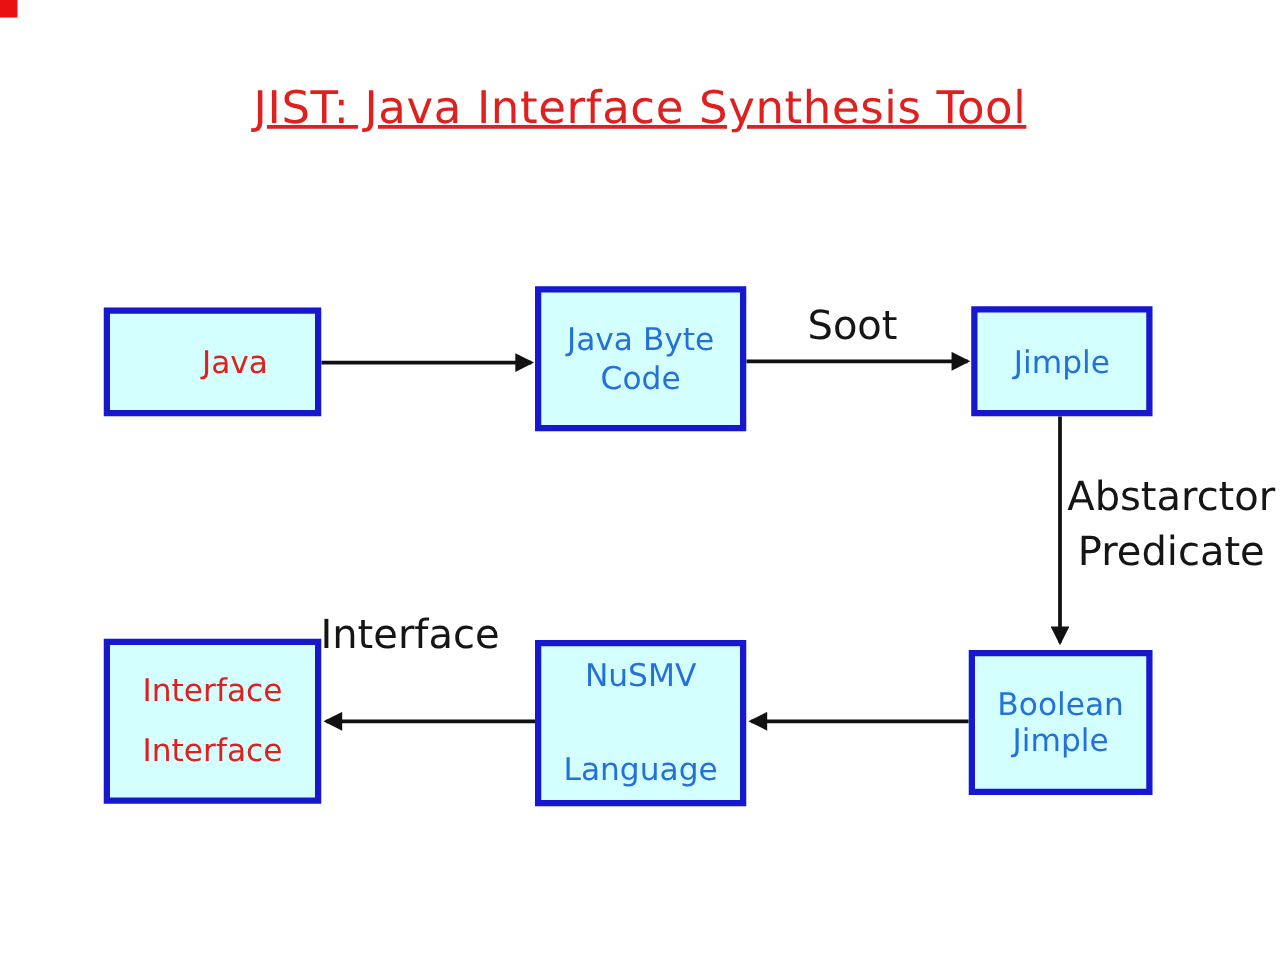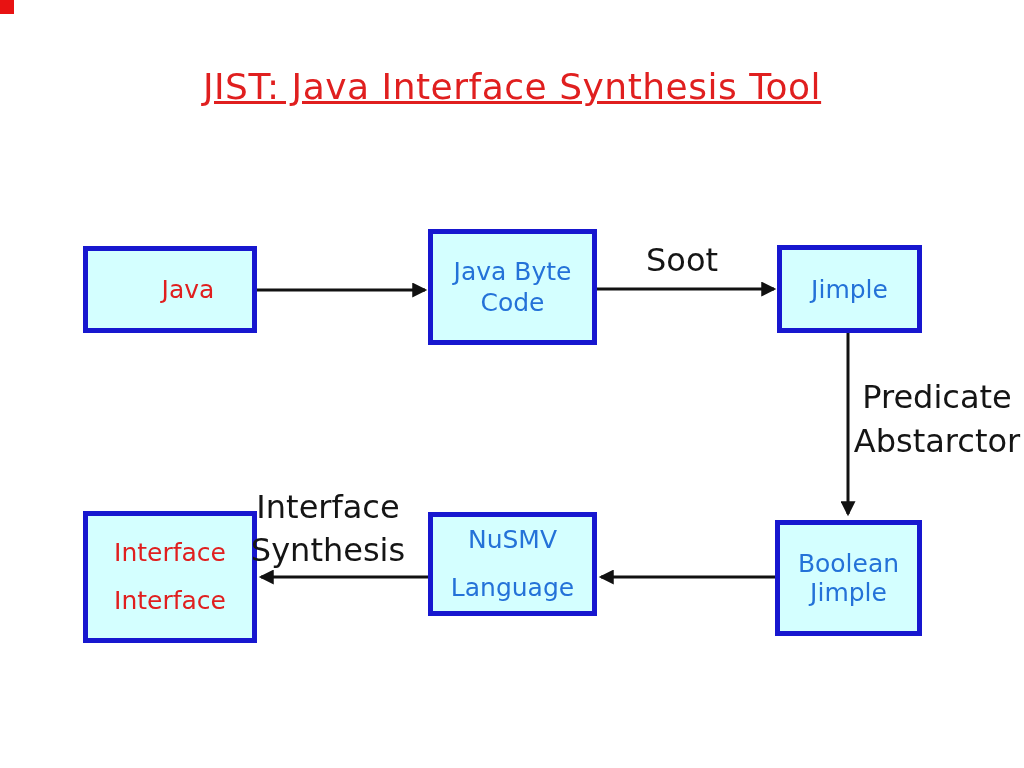--- a/index.html
+++ b/index.html
@@ -96,38 +96,37 @@
 
   <div class="node blue" style="left:777px; top:245px; width:145px; height:88px;">
     <span>Jimple</span>
   </div>
 
   <div class="node blue" style="left:775px; top:520px; width:147px; height:116px; line-height:29px;text-align:center;">
     <span>Boolean</span>
     <span>Jimple</span>
   </div>
 
-  <div class="node blue" style="left:428px; top:512px; width:169px; height:104px; line-height:48px;">
+  <div class="node blue" style="left:428px; top:512px; width:169px; height:133px; line-height:48px;justify-content:space-between;">
     <span>NuSMV</span>
     <span>Language</span>
   </div>
 
   <div class="node red" style="left:83px; top:511px; width:174px; height:132px; line-height:48px;">
     <span>Interface</span>
     <span>Interface</span>
   </div>
 
   <div class="edge-label" style="left:682px; top:245px; line-height:30px;">
     <div>Soot</div>
   </div>
 
   <div class="edge-label" style="left:937px; top:375px; line-height:44px;">
+    <div>Abstarctor</div>
     <div>Predicate</div>
-    <div>Abstarctor</div>
   </div>
 
 
   <div class="edge-label" style="left:328px; top:486px; line-height:43px;">
     <div>Interface</div>
-    <div>Synthesis</div>
   </div>
 
 </div>
 
 </body></html>

